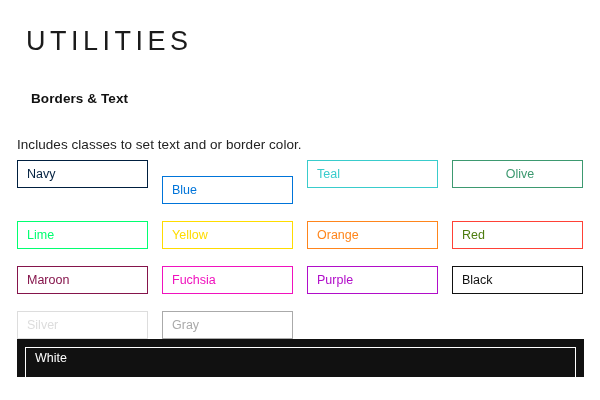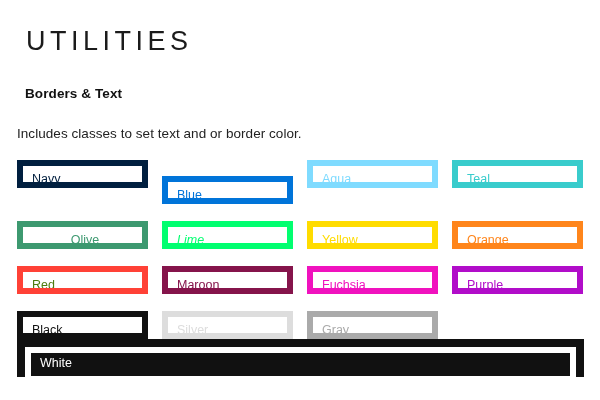--- a/index.html
+++ b/index.html
@@ -30,21 +30,21 @@
     padding-top: 18px;
     font-size: 27px;
     font-weight: 300;
     letter-spacing: 4.5px;
     color: #1b1b1b;
     line-height: 1.1;
     white-space: nowrap;
   }
 
   .section-title {
-    margin: 8px;
+    margin: 14px;
     padding-top: 20px;
     font-size: 13.5px;
     font-weight: bold;
     color: #111111;
     letter-spacing: 0.1px;
   }
 
   .section-desc {
     margin: 0;
     padding-top: 17px;
@@ -63,21 +63,21 @@
     display: grid;
     grid-template-columns: repeat(4, 131px);
     column-gap: 14px;
     row-gap: 17px;
   }
 
   .swatch {
     box-sizing: border-box;
     height: 28px;
     line-height: 26px;
-    border: 6px solid #8b5cf6;
+    border: 1px solid #8b5cf6;
     padding: 0 4px 0 9px;
     font-size: 12.5px;
     font-weight: 400;
     background: #ffffff;
     white-space: nowrap;
     overflow: hidden;
   }
 
   
   .black-bar {
@@ -104,24 +104,23 @@
 
   <h1 class="page-title">UTILITIES</h1>
 
   <h2 class="section-title">Borders &amp; Text</h2>
 
   <p class="section-desc">Includes classes to set text and or border color.</p>
 
   <div class="swatch-grid">
       <div class="swatch" style="border-color: rgb(0, 31, 63); color: rgb(0, 31, 63);"><span>Navy</span></div>
       <div class="swatch" style="border-color: rgb(0, 116, 217); color: rgb(0, 116, 217); margin-top: 16px;"><span>Blue</span></div>
-      <div class="swatch" style="border-color: rgb(127, 219, 255); color: rgb(127, 219, 255);"><span>Aqua</span></div>
       <div class="swatch" style="border-color: rgb(57, 204, 204); color: rgb(57, 204, 204);"><span>Teal</span></div>
       <div class="swatch" style="border-color: rgb(61, 153, 112); color: rgb(61, 153, 112); text-align: center;"><span>Olive</span></div>
-      <div class="swatch" style="border-color: rgb(1, 255, 112); color: rgb(1, 255, 112); font-style: italic;"><span>Lime</span></div>
+      <div class="swatch" style="border-color: rgb(1, 255, 112); color: rgb(1, 255, 112);"><span>Lime</span></div>
       <div class="swatch" style="border-color: rgb(255, 220, 0); color: rgb(255, 220, 0);"><span>Yellow</span></div>
       <div class="swatch" style="border-color: rgb(255, 133, 27); color: rgb(255, 133, 27);"><span>Orange</span></div>
       <div class="swatch" style="border-color: rgb(255, 65, 54); color: #4d7c0f;"><span>Red</span></div>
       <div class="swatch" style="border-color: rgb(133, 20, 75); color: rgb(133, 20, 75);"><span>Maroon</span></div>
       <div class="swatch" style="border-color: rgb(240, 18, 190); color: rgb(240, 18, 190);"><span>Fuchsia</span></div>
       <div class="swatch" style="border-color: rgb(177, 13, 201); color: rgb(177, 13, 201);"><span>Purple</span></div>
       <div class="swatch" style="border-color: rgb(17, 17, 17); color: rgb(17, 17, 17);"><span>Black</span></div>
       <div class="swatch" style="border-color: rgb(221, 221, 221); color: rgb(221, 221, 221);"><span>Silver</span></div>
       <div class="swatch" style="border-color: rgb(170, 170, 170); color: rgb(170, 170, 170);"><span>Gray</span></div>
     </div>

